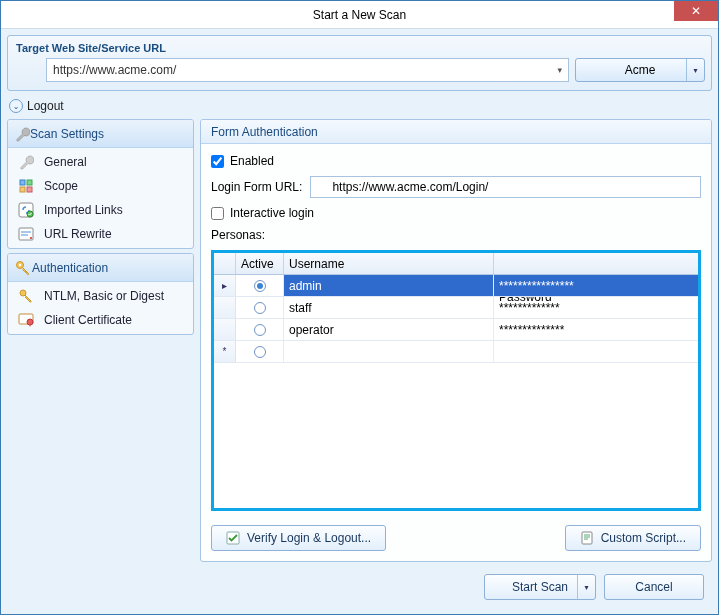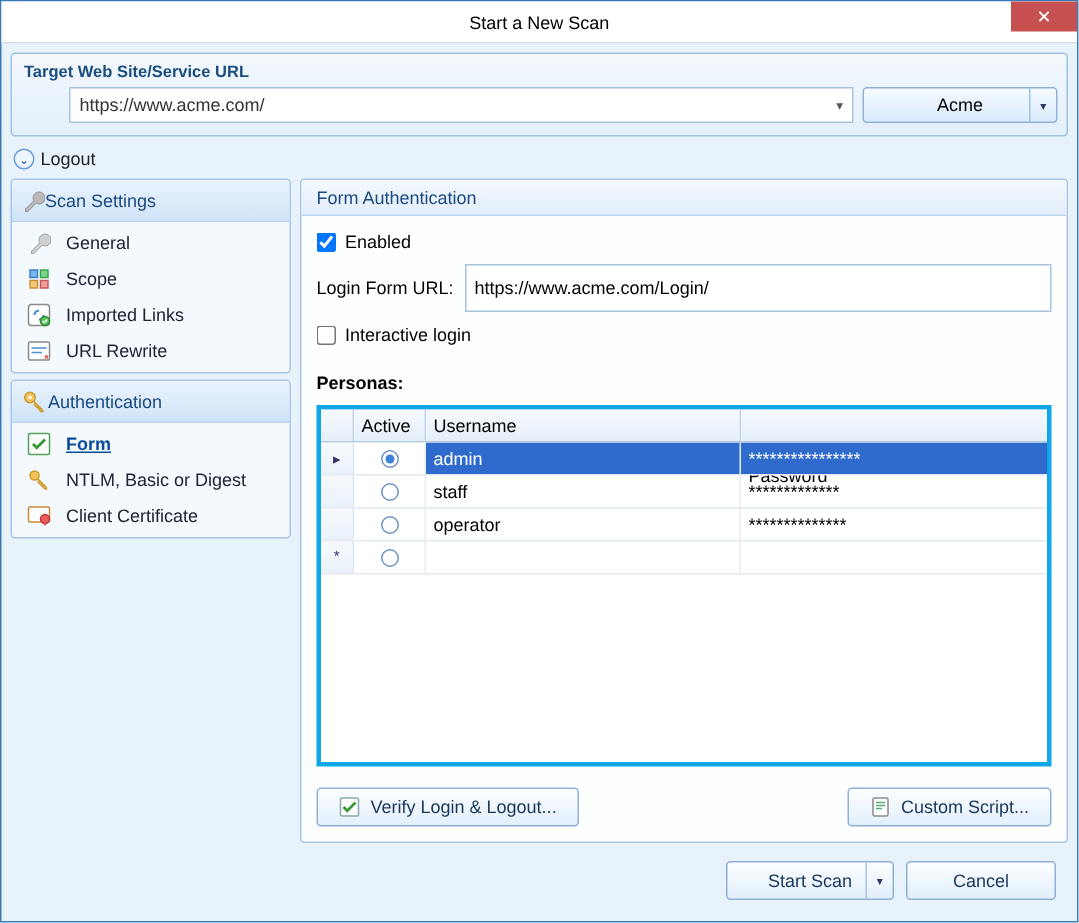--- a/index.html
+++ b/index.html
@@ -211,26 +211,26 @@
   }
   .check-row input[type=checkbox] { width: 13px; height: 13px; }
   .form-row {
     display: flex;
     align-items: center;
     gap: 8px;
   }
   .form-row label { white-space: nowrap; }
   .form-row input[type=text] {
     flex: 1;
-    height: 32px;
+    height: 22px;
     border: 1px solid #a7c3df;
-    padding: 0 5px;
-    font-size: 12px;
-  }
-  .personas-label { margin-top: 10px; font-weight: bold; }
+    padding: 0 21px;
+    font-size: 12px;
+  }
+  .personas-label { margin-top: 0; }
   .grid {
     flex: 1;
     border: 3px solid #0ea5e9;
     background: #fff;
     display: flex;
     flex-direction: column;
     overflow: hidden;
   }
   .grid-head {
     display: flex;
@@ -382,27 +382,20 @@
         <div class="side-group">
           <div class="side-header">
             <svg width="18" height="18">
                 <circle cx="6" cy="6" r="3.5" fill="#f4c45a" stroke="#c99a2e"></circle>
                 <circle cx="6" cy="6" r="1.2" fill="#fff"></circle>
                 <path d="M8.5 8.5l6 6v1h-1l-1-1v-1h-1v-1h-1l-2-2" fill="#f4c45a" stroke="#c99a2e"></path>
               </svg>
             <span>Authentication</span>
           </div>
           <div class="side-items">
-            <div class="side-item selected">
-              <svg width="16" height="16">
-                  <rect x="1" y="1" width="14" height="14" rx="1" fill="#fff" stroke="#55a055"></rect>
-                  <path d="M4 8l2.5 2.5L12 5" stroke="#3a9a3a" stroke-width="2" fill="none"></path>
-                </svg>
-              <span>Form</span>
-            </div>
             <div class="side-item">
               <svg width="16" height="16">
                   <circle cx="5" cy="5" r="3" fill="#f4c45a" stroke="#c99a2e"></circle>
                   <path d="M7 7l6 6v1h-1l-5-5" fill="#f4c45a" stroke="#c99a2e"></path>
                 </svg>
               <span>NTLM, Basic or Digest</span>
             </div>
             <div class="side-item">
               <svg width="16" height="16">
                   <rect x="1" y="2" width="14" height="10" rx="1" fill="#fff" stroke="#c98a3a"></rect>

